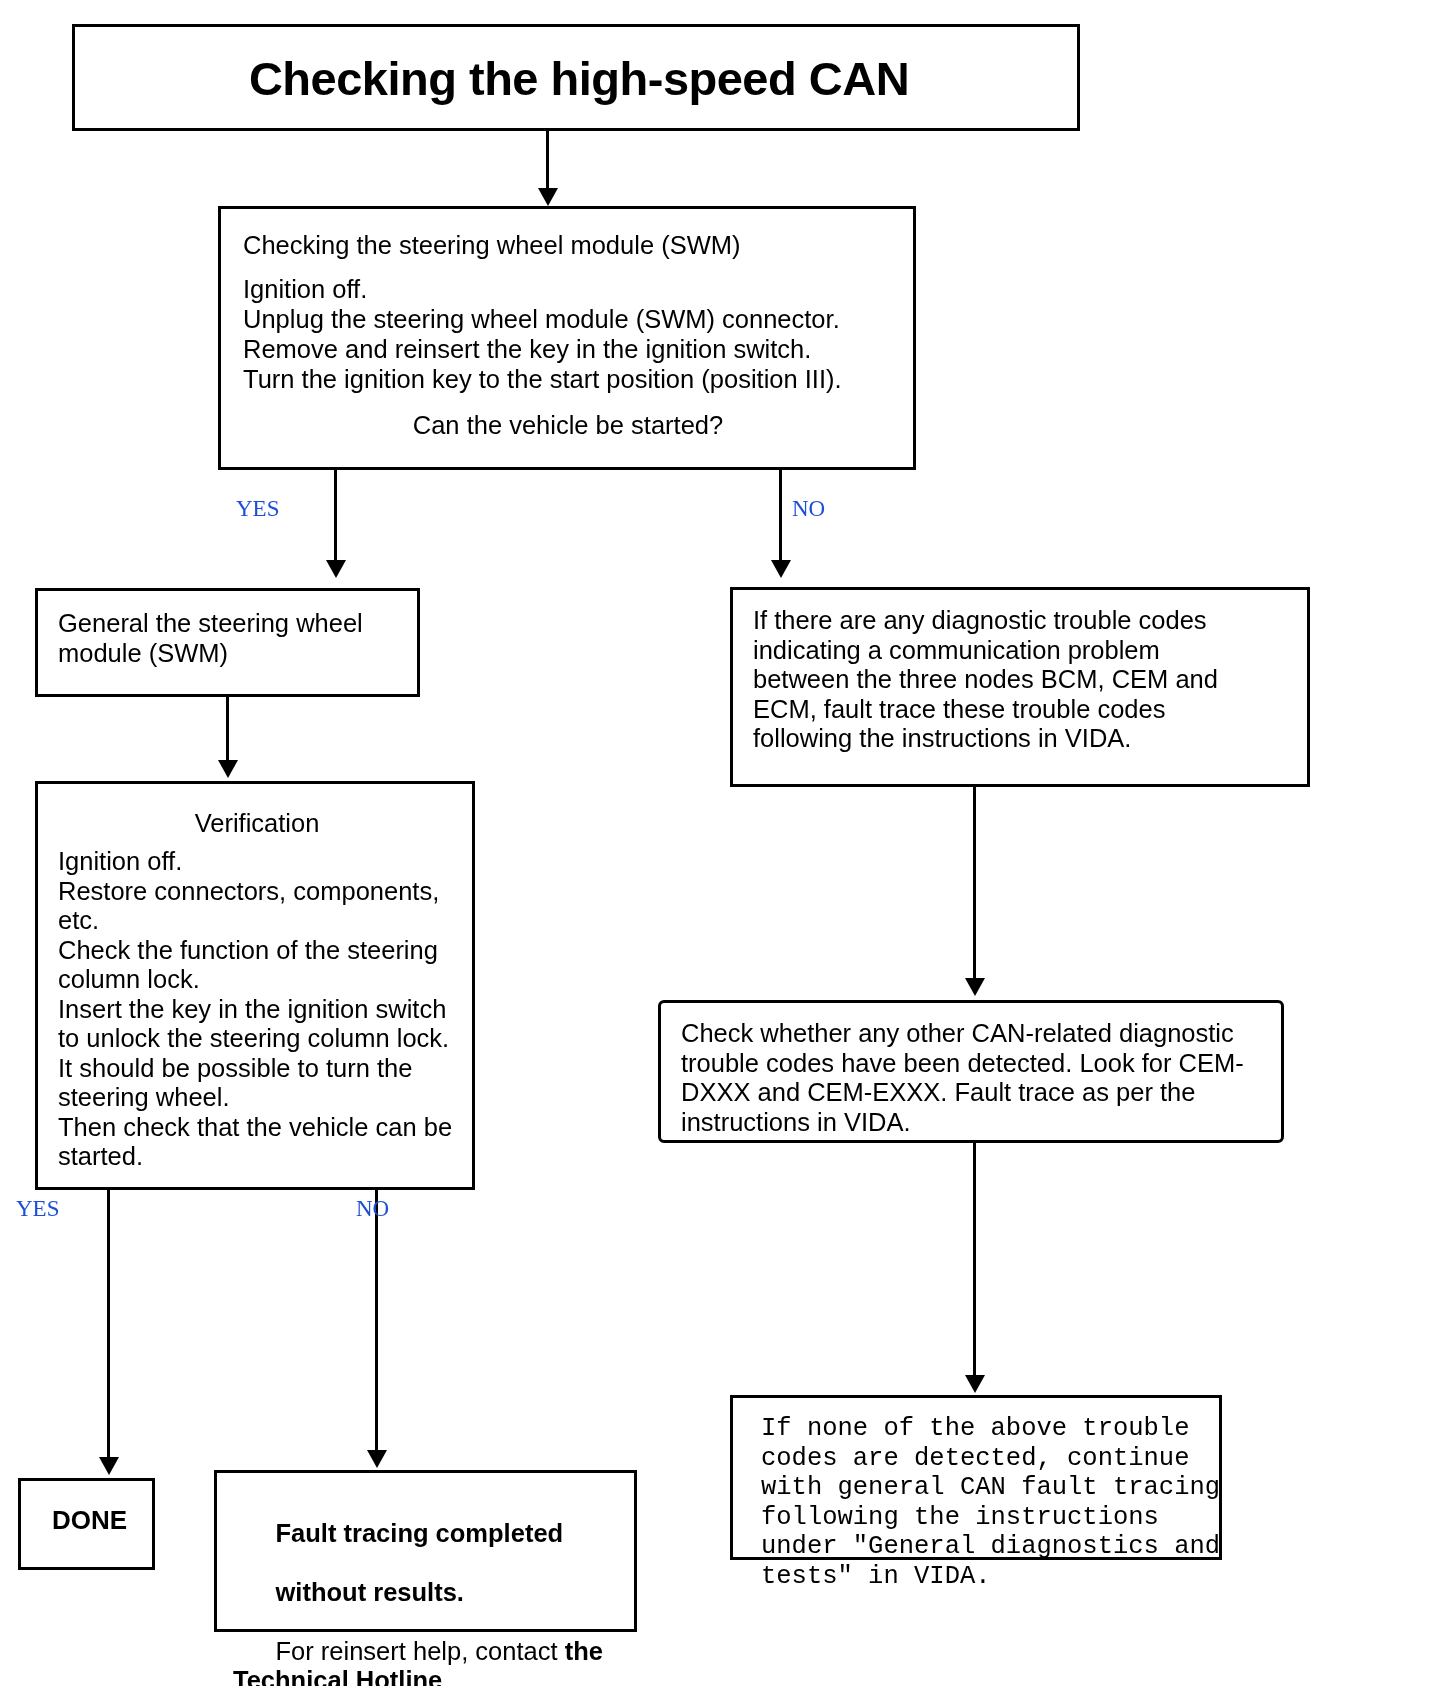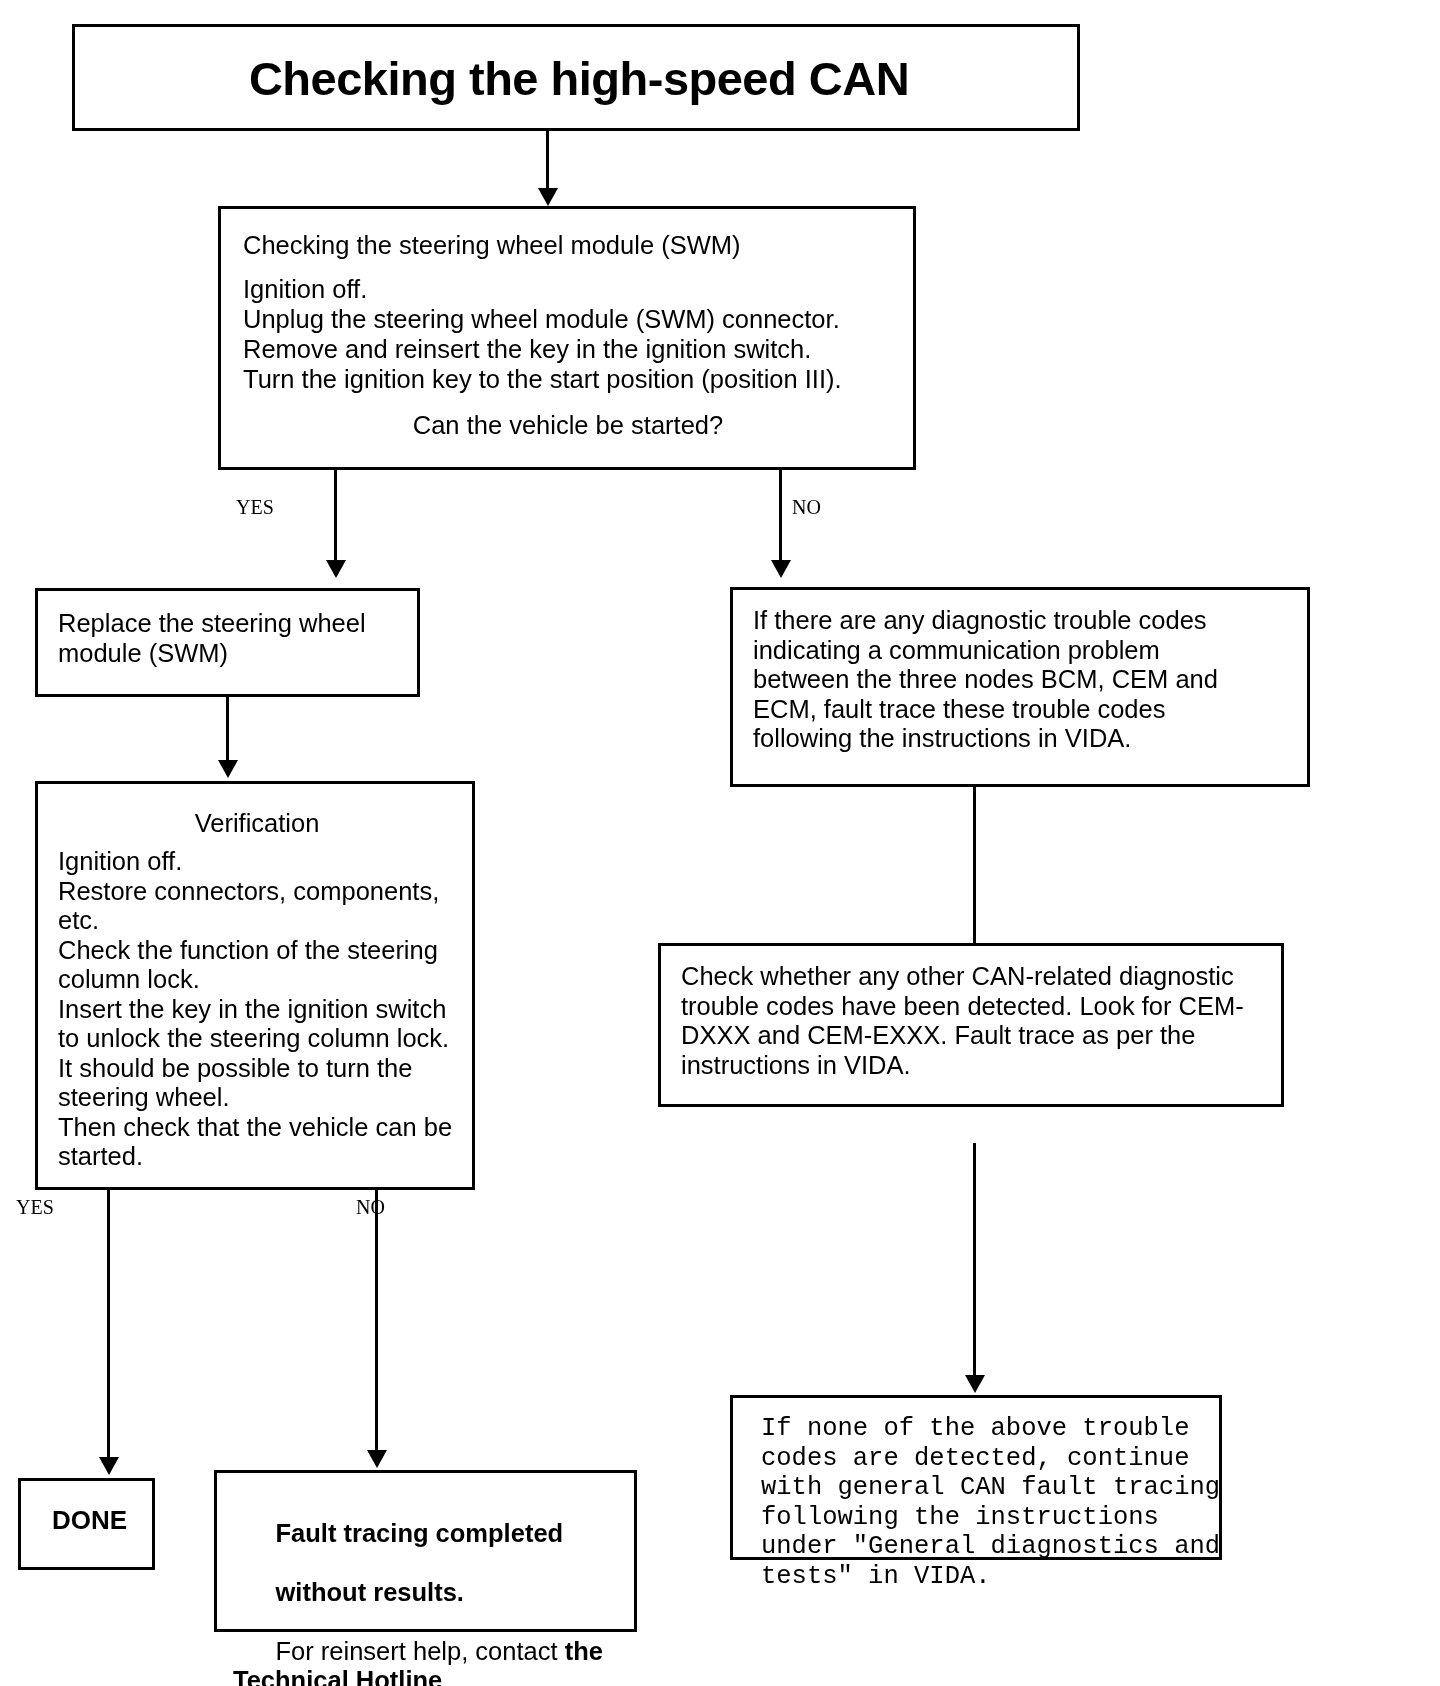--- a/index.html
+++ b/index.html
@@ -12,35 +12,35 @@
 
   .title-box{left:72px;top:24px;width:1008px;height:107px;}
   .title-txt{left:0;top:24px;width:1008px;text-align:center;
              font-size:47px;font-weight:bold;letter-spacing:-0.5px;
              font-family:"Liberation Sans","DejaVu Sans",sans-serif;}
 
   .b-swm{left:218px;top:206px;width:698px;height:264px;}
   .b-replace{left:35px;top:588px;width:385px;height:109px;}
   .b-right1{left:730px;top:587px;width:580px;height:200px;}
   .b-verify{left:35px;top:781px;width:440px;height:409px;}
-  .b-right2{left:658px;top:943px;width:626px;height:164px;}
+  .b-right2{left:658px;top:1000px;width:626px;height:143px;border-radius:6px;}
   .b-done{left:18px;top:1478px;width:137px;height:92px;}
   .b-fault{left:214px;top:1470px;width:423px;height:162px;}
   .b-right3{left:730px;top:1395px;width:492px;height:165px;}
 
   .body-txt{font-size:25.5px;line-height:29.5px;}
 
   
   .vline{position:absolute;background:#000;width:3px;}
   .arrowhead{position:absolute;width:0;height:0;
              border-left:10px solid transparent;border-right:10px solid transparent;
              border-top:18px solid #000;}
 
   .lbl{position:absolute;font-family:"Liberation Serif","DejaVu Serif",serif;
-       font-size:20px;color:#000000;}
+       font-size:23px;color:#1d4ed8;}
 
   .done-txt{position:absolute;left:0;top:24px;width:137px;text-align:center;
             font-size:26px;font-weight:bold;}
   b{font-weight:bold;text-align:right;}
 </style>
 </head>
 <body>
 
 <div id="canvas">
 
@@ -62,21 +62,21 @@
 
   <div class="vline" style="left:334px;top:470px;height:98px;"></div>
   <div class="arrowhead" style="left:326px;top:560px;"></div>
   <div class="lbl" style="left:236px;top:496px;">YES</div>
 
   <div class="vline" style="left:779px;top:470px;height:98px;"></div>
   <div class="arrowhead" style="left:771px;top:560px;"></div>
   <div class="lbl" style="left:792px;top:496px;">NO</div>
 
   <div class="box b-replace">
-    <div class="txt body-txt" style="left:20px;top:18px;width:345px;">Replace the steering wheel module (SWM)</div>
+    <div class="txt body-txt" style="left:20px;top:18px;width:345px;">General the steering wheel module (SWM)</div>
   </div>
 
   <div class="vline" style="left:226px;top:697px;height:68px;"></div>
   <div class="arrowhead" style="left:218px;top:760px;"></div>
 
   <div class="box b-right1">
     <div class="txt body-txt" style="left:20px;top:16px;width:490px;">If there are any diagnostic trouble codes indicating a communication problem between the three nodes BCM, CEM and ECM, fault trace these trouble codes following the instructions in VIDA.</div>
   </div>
 
   <div class="vline" style="left:973px;top:787px;height:198px;"></div>

